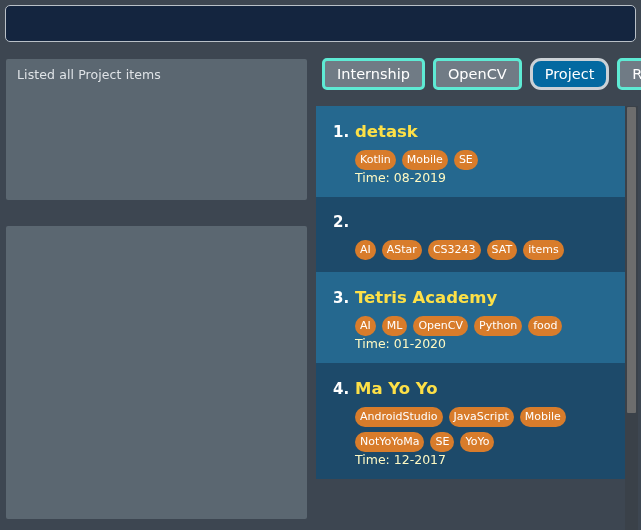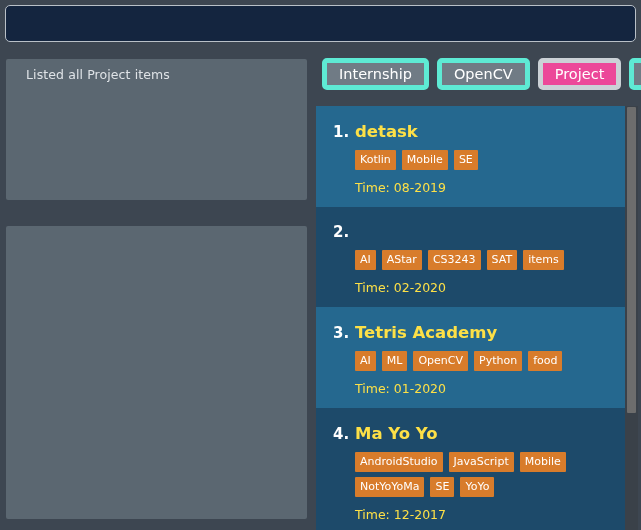--- a/index.html
+++ b/index.html
@@ -38,21 +38,21 @@
   }
   #status-panel {
     position: absolute;
     left: 6px;
     top: 11px;
     width: 301px;
     height: 141px;
     box-sizing: border-box;
     background: #5b6771;
     border-radius: 2px;
-    padding: 8px 20px;
+    padding: 8px 11px;
   }
   #status-text {
     color: #dfe3e7;
     font-size: 12.5px;
     line-height: 16px;
     letter-spacing: 0.1px;
   }
   #detail-panel {
     position: absolute;
     left: 6px;
@@ -82,30 +82,31 @@
     align-items: center;
   }
   .tab-button {
     box-sizing: border-box;
     height: 32px;
     padding: 0 12px;
     display: flex;
     align-items: center;
     justify-content: center;
     background: #707b85;
-    border: 5px solid #5eead4;
+    border: 3px solid #5eead4;
     border-radius: 5px;
     color: #ffffff;
     font-size: 14.5px;
     white-space: nowrap;
     cursor: pointer;
   }
   .tab-button.active {
-    background: #ec4899;
+    background: #0369a1;
     border-color: #cbd1d6;
+    border-radius: 11px;
   }
 
   
   #card-list {
     position: absolute;
     left: 3px;
     top: 58px;
     width: 313px;
     height: 424px;
     overflow: hidden;
@@ -143,27 +144,26 @@
     padding-left: 39px;
     padding-right: 12px;
     margin-top: 9px;
   }
   .tag {
     background: #d87c2b;
     color: #ffffff;
     font-size: 11px;
     line-height: 11px;
     padding: 4px 5px 5px 5px;
-    border-radius: 1px;
+    border-radius: 10px;
     white-space: nowrap;
   }
   .card-time {
     padding-left: 39px;
-    margin-top: 10px;
-    color: #fde047;
+    color: #fef9c3;
     font-size: 12.5px;
   }
 
   
   #card-scrollbar {
     position: absolute;
     left: 625px;
     top: 106px;
     width: 13px;
     height: 424px;
@@ -231,21 +231,20 @@
       <div class="card-head">
         <span class="card-index">2.</span>
       </div>
       <div class="tag-row">
         <span class="tag">AI</span>
         <span class="tag">AStar</span>
         <span class="tag">CS3243</span>
         <span class="tag">SAT</span>
         <span class="tag">items</span>
       </div>
-      <div class="card-time">Time: 02-2020</div>
     </div>
 
     <div class="project-card">
       <div class="card-head">
         <span class="card-index">3.</span>
         <span class="card-title">Tetris Academy</span>
       </div>
       <div class="tag-row">
         <span class="tag">AI</span>
         <span class="tag">ML</span>

